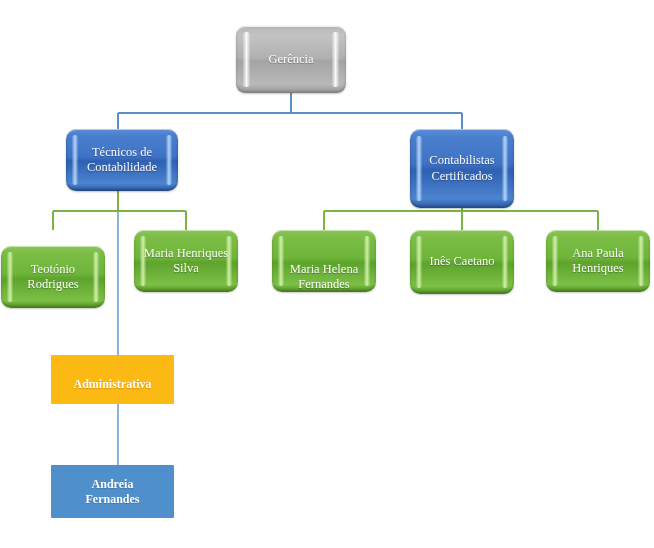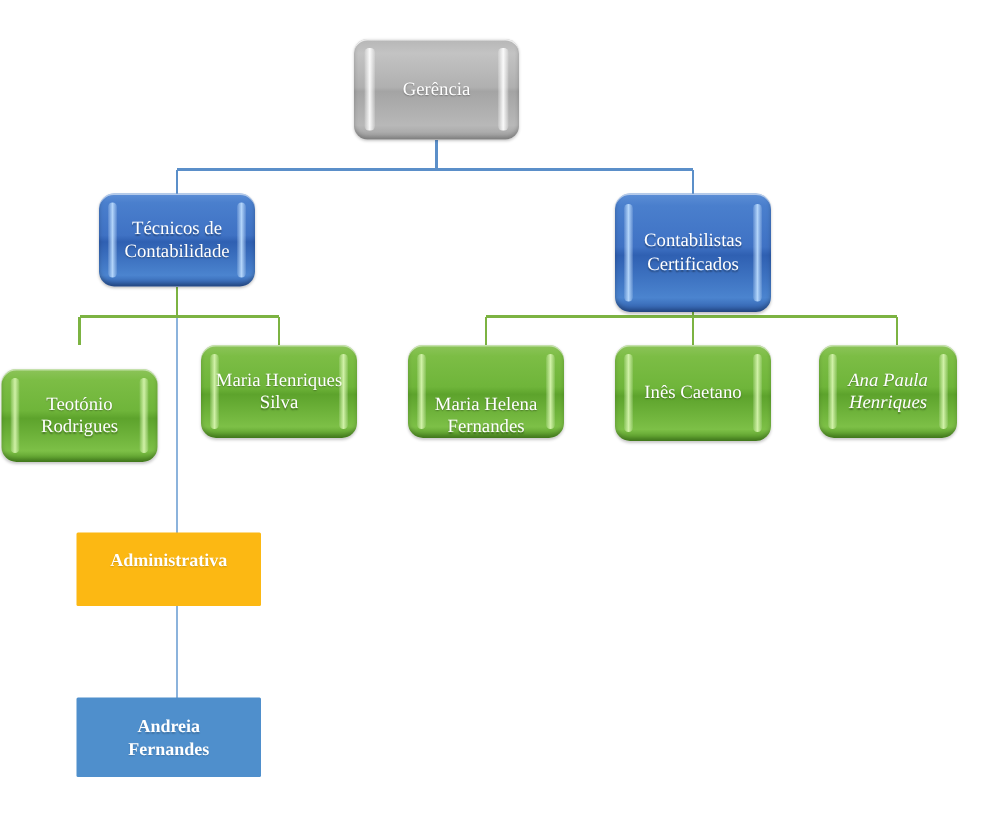--- a/index.html
+++ b/index.html
@@ -148,21 +148,21 @@
   .node-green3d::before { left: 6px; }
   .node-green3d::after  { right: 6px; }
 
   
   .node-orange {
     border-radius: 1px;
     font-size: 12px;
     font-weight: bold;
     background: #fcb813;
     align-items: flex-start;
-    padding-top: 11px;
+    padding-top: 22px;
     text-shadow: 0 1px 1px rgba(0,0,0,0.18);
   }
 
   
   .node-blueflat {
     border-radius: 1px;
     font-size: 12px;
     font-weight: bold;
     background: #4f8fcc;
     text-shadow: 0 1px 1px rgba(0,0,0,0.18);
@@ -195,21 +195,21 @@
     <line x1="324" y1="211" x2="598" y2="211" stroke="#7cb342" stroke-width="1.4"></line>
     <line x1="324" y1="211" x2="324" y2="230" stroke="#7cb342" stroke-width="1.4"></line>
     <line x1="462" y1="211" x2="462" y2="230" stroke="#7cb342" stroke-width="1.4"></line>
     <line x1="598" y1="211" x2="598" y2="230" stroke="#7cb342" stroke-width="1.4"></line>
   </svg>
 
   <div class="node node-gray" style="left:236px; top:26px; width:110px; height:67px;">
     <span class="label">Gerência</span>
   </div>
 
-  <div class="node node-blue3d" style="left:66px; top:129px; width:104px; height:62px;">
+  <div class="node node-blue3d" style="left:66px; top:129px; width:112px; height:62px;">
     <span class="label">Técnicos de
 Contabilidade</span>
   </div>
 
   <div class="node node-blue3d" style="left:410px; top:129px; width:104px; height:79px;">
     <span class="label">Contabilistas
 Certificados</span>
   </div>
 
   <div class="node node-green3d" style="left:1px; top:246px; width:104px; height:62px;">
@@ -224,21 +224,21 @@
 
   <div class="node node-green3d" style="left:272px; top:230px; width:104px; height:62px;align-items:flex-end;">
     <span class="label">Maria Helena
 Fernandes</span>
   </div>
 
   <div class="node node-green3d" style="left:410px; top:230px; width:104px; height:64px;">
     <span class="label">Inês Caetano</span>
   </div>
 
-  <div class="node node-green3d" style="left:546px; top:230px; width:92px; height:62px;font-style:italic;">
+  <div class="node node-green3d" style="left:546px; top:230px; width:104px; height:62px;">
     <span class="label">Ana Paula
 Henriques</span>
   </div>
 
   <div class="node node-orange" style="left:51px; top:355px; width:123px; height:49px;">
     <span class="label">Administrativa</span>
   </div>
 
   <div class="node node-blueflat" style="left:51px; top:465px; width:123px; height:53px;">
     <span class="label">Andreia

